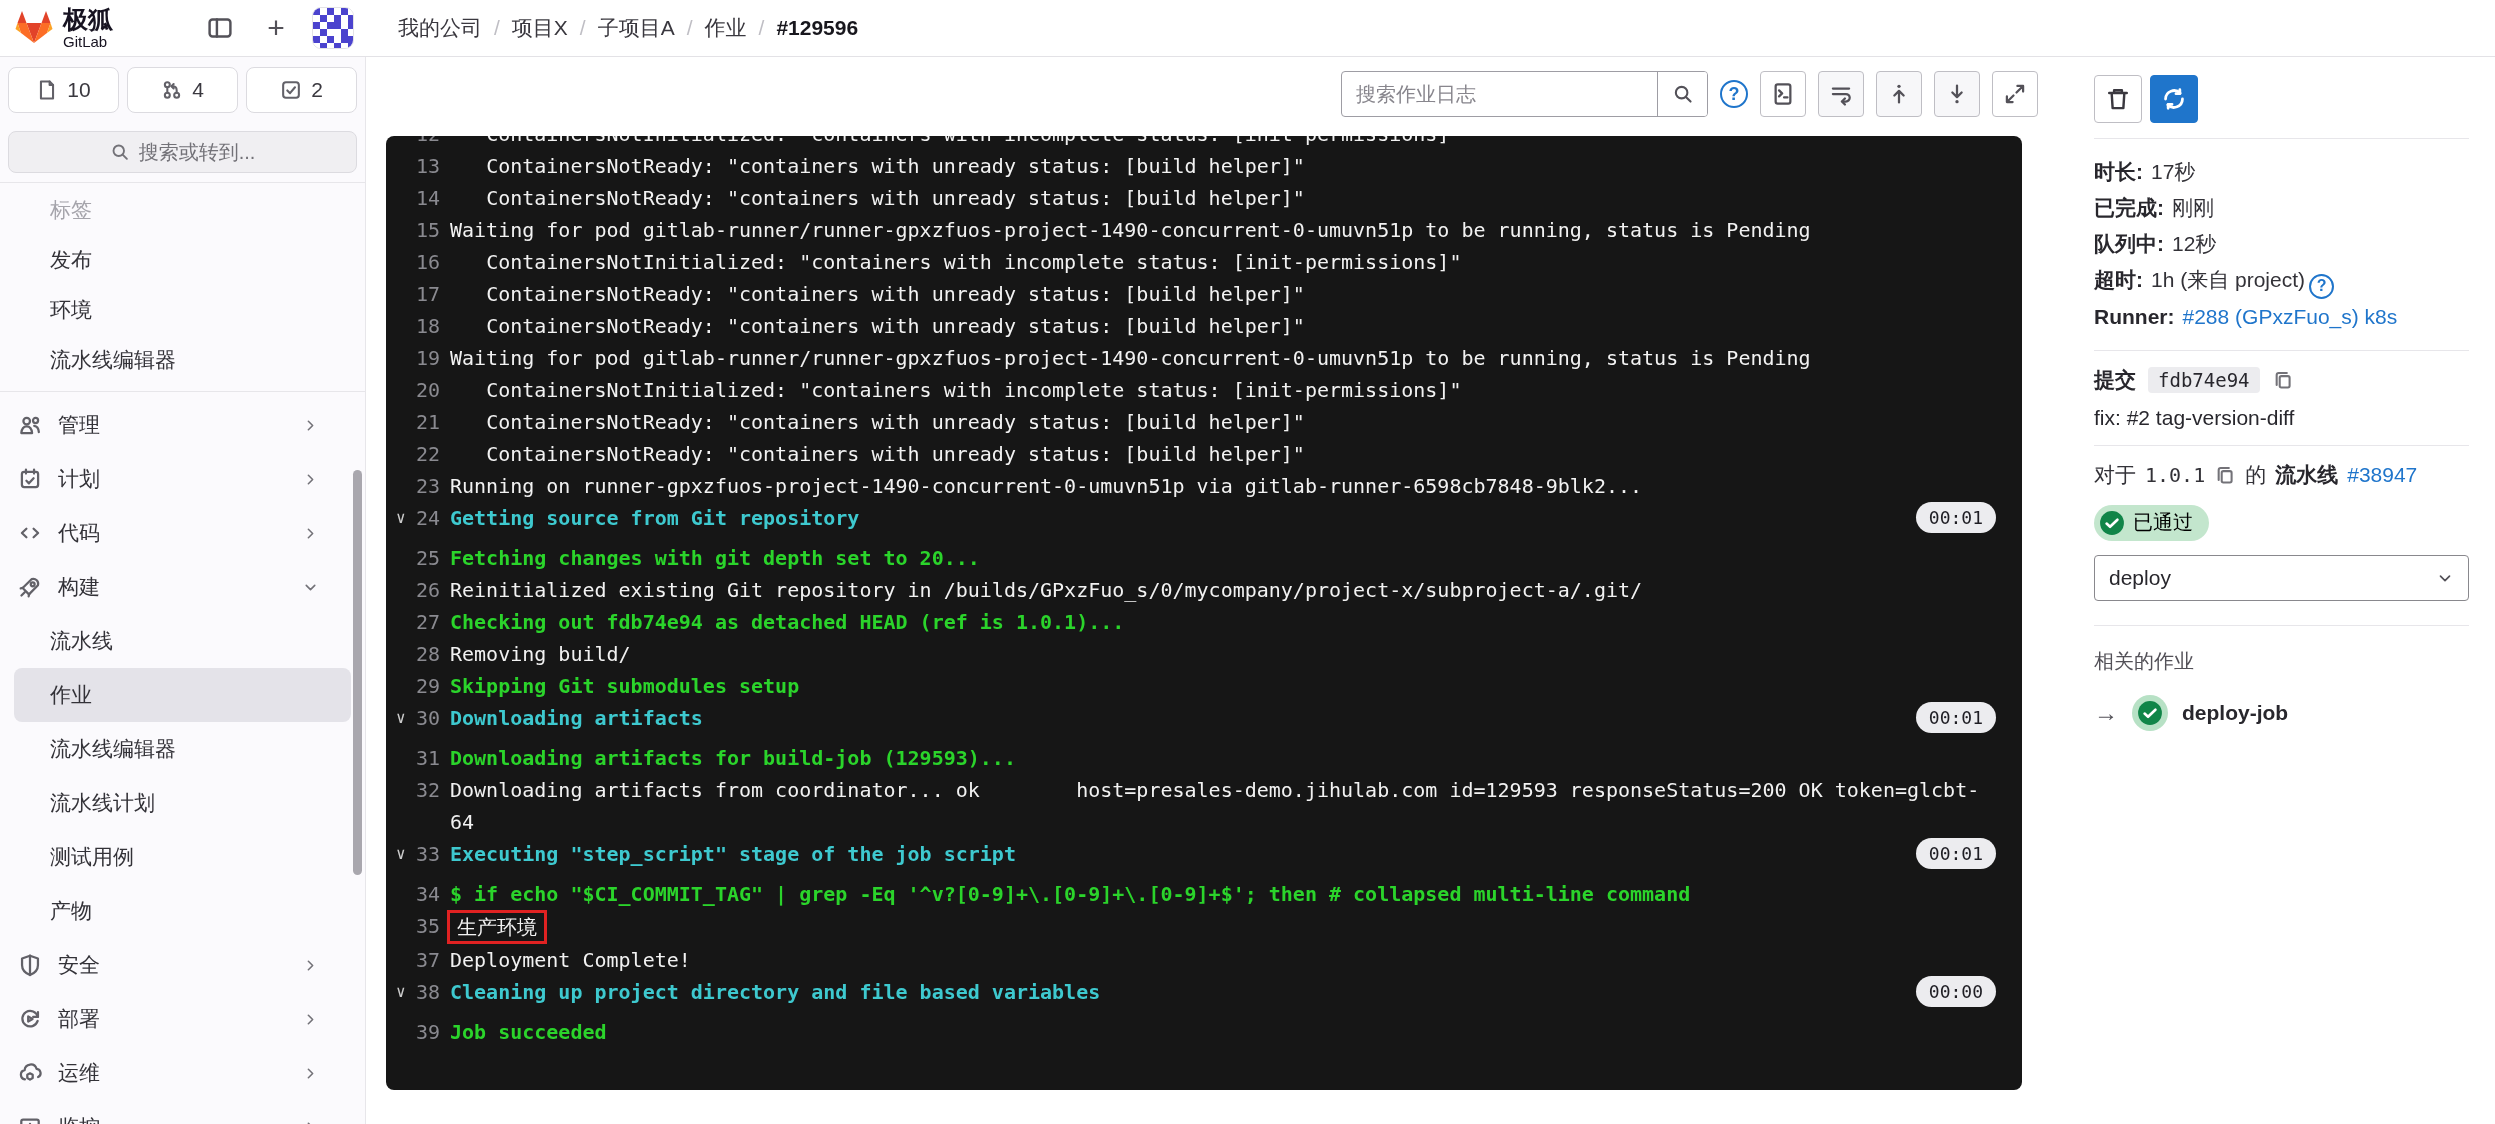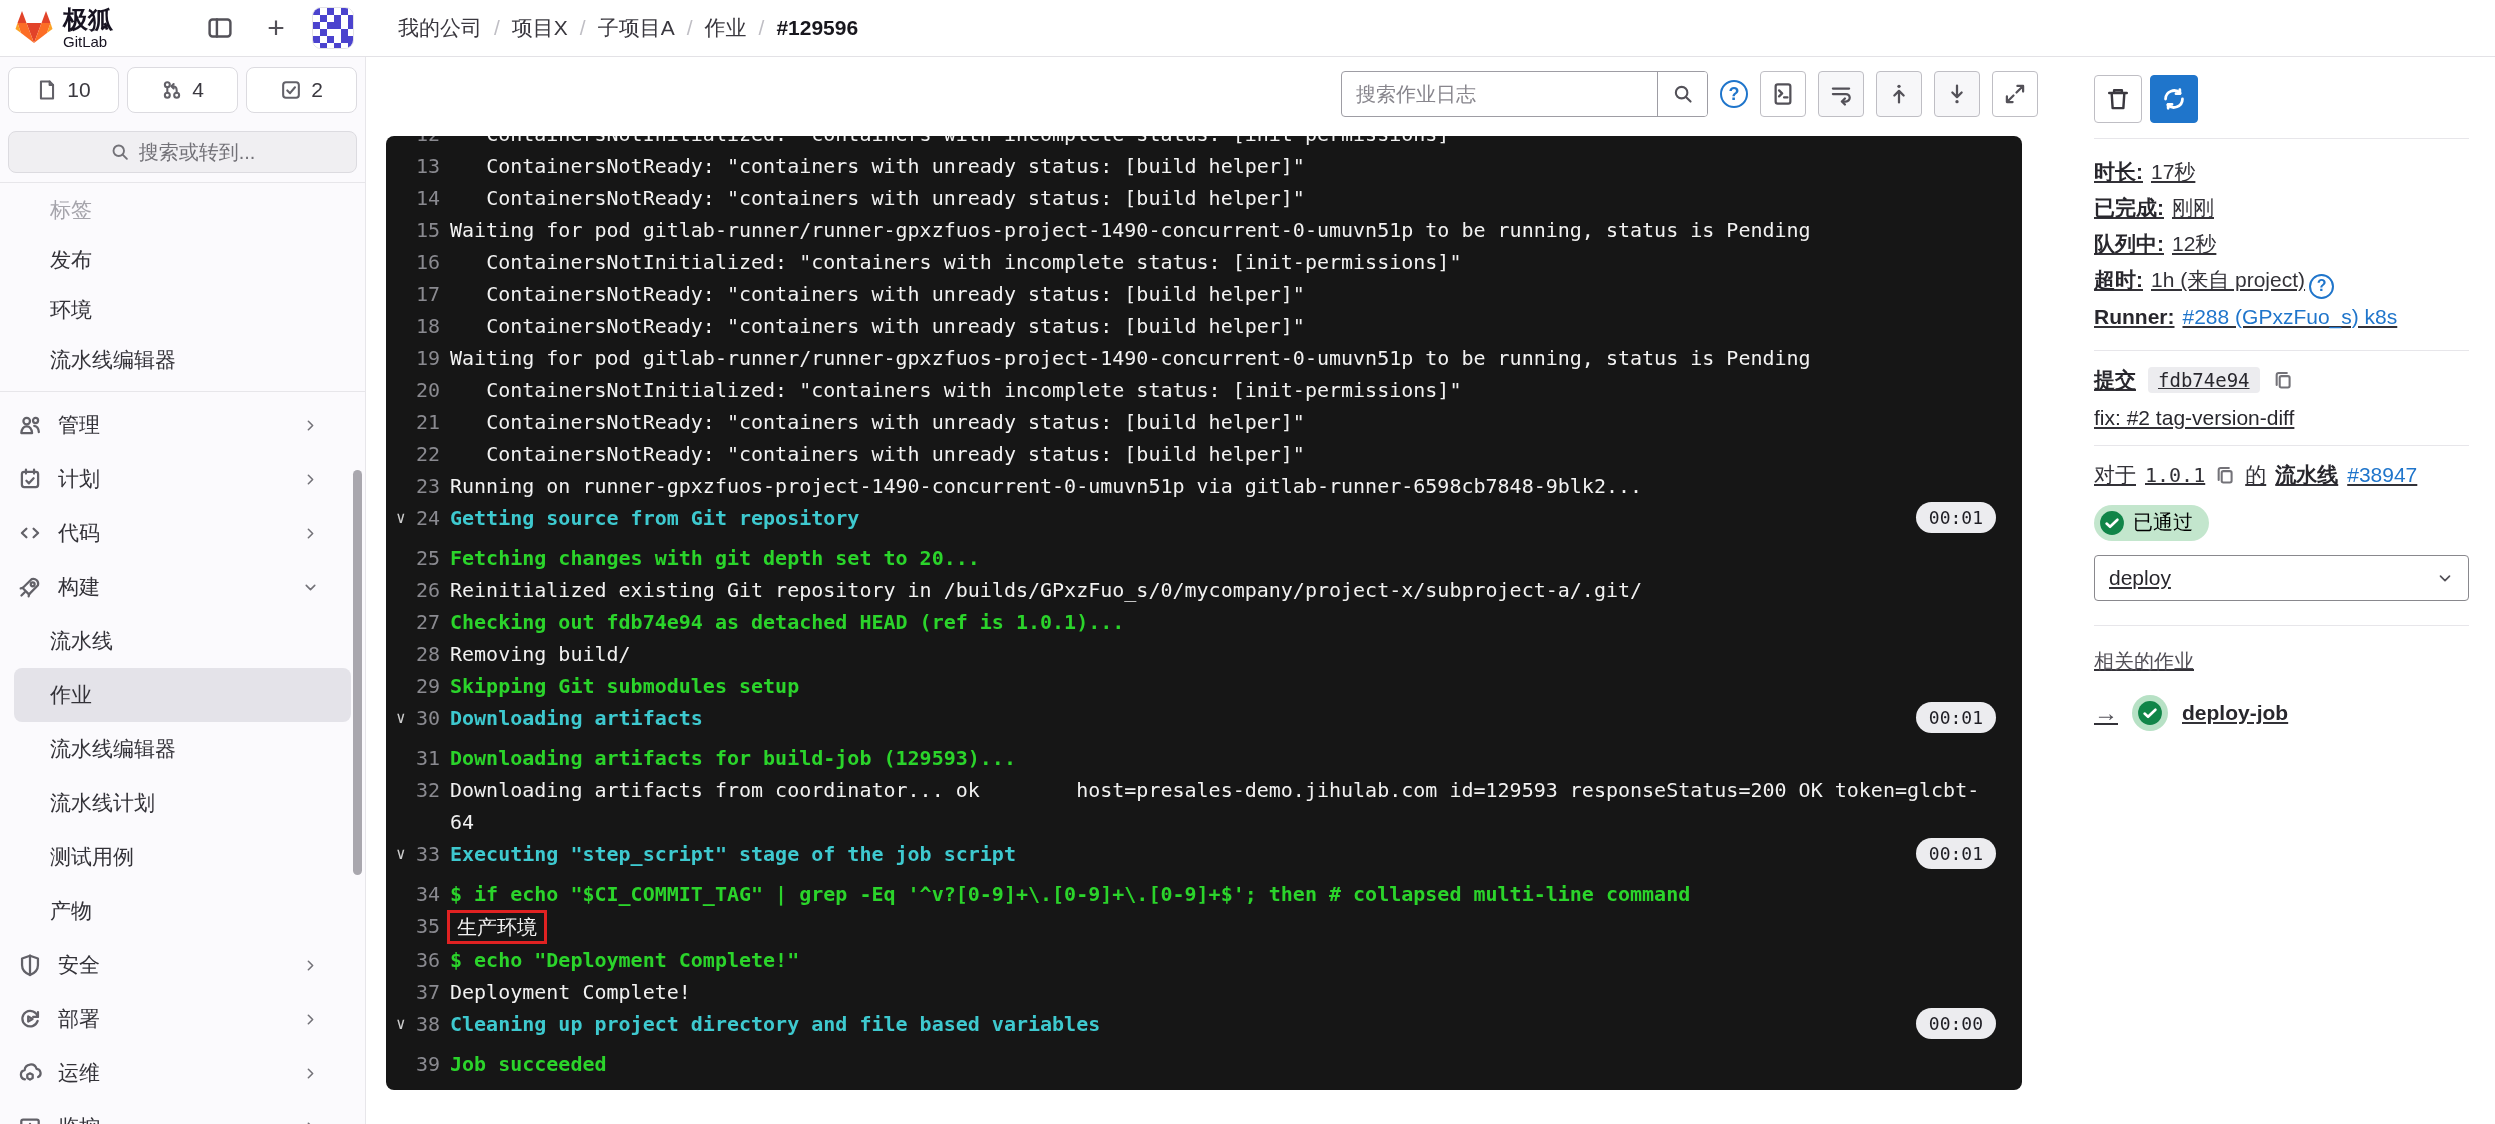--- a/index.html
+++ b/index.html
@@ -82,21 +82,21 @@
   .row.sec .content { color:#3ec9cf; font-weight:700; }
   .chev:empty { visibility:hidden; }
   .lbadge { margin-left:auto; flex:none; background:#ececef; color:#1f1e24; border-radius:16px;
     padding:2px 13px; font-size:18px; line-height:27px; }
   .lbadge:empty { display:none; }
   .redbox { display:inline-block; border:3px solid #e02222; padding:0 7px; margin-left:-3px; line-height:28px; }
   .redbox:empty { display:none; }
 
   
   .details { position:absolute; left:2074px; top:57px; width:421px; bottom:0;
-    padding:18px 26px 8px 20px; font-size:21px; color:#333238;text-decoration:underline; }
+    padding:18px 26px 8px 20px; font-size:21px; color:#333238; }
   .actions { display:flex; gap:8px; }
   .icon-btn { width:48px; height:48px; border:1px solid #bfbec4; border-radius:4px; background:#fff;
     display:flex; align-items:center; justify-content:center; color:#3a383f; cursor:pointer; padding:0; }
   .icon-btn.primary { background:#1f75cb; border-color:#1f75cb; color:#fff; }
   .dv { height:1px; background:#e7e6ea; margin:15px 0; }
   .meta-row { line-height:36px; }
   .meta-row b { color:#28272d; margin-right:8px; }
   .lnk { color:#1f75cb; text-decoration:none; cursor:pointer; }
   .qmark.small { width:25px; height:25px; font-size:16px; vertical-align:-4px; margin-left:4px; }
   .commit-line { display:flex; align-items:center; gap:12px; margin-top:2px; }
@@ -539,26 +539,20 @@
       <span class="num">34</span>
       <span class="content"><span>$ if echo "$CI_COMMIT_TAG" | grep -Eq '^v?[0-9]+\.[0-9]+\.[0-9]+$'; then # collapsed multi-line command</span></span>
 
     </div>
       <div class="row plain">
       <span class="chev"></span>
       <span class="num">35</span>
       <span class="content"><span></span><span class="redbox">生产环境</span></span>
 
     </div>
-      <div class="row ok">
-      <span class="chev"></span>
-      <span class="num">36</span>
-      <span class="content"><span>$ echo "Deployment Complete!"</span></span>
-
-    </div>
       <div class="row plain">
       <span class="chev"></span>
       <span class="num">37</span>
       <span class="content"><span>Deployment Complete!</span></span>
 
     </div>
       <div class="row sec">
       <span class="chev">∨</span>
       <span class="num">38</span>
       <span class="content"><span>Cleaning up project directory and file based variables</span></span>

